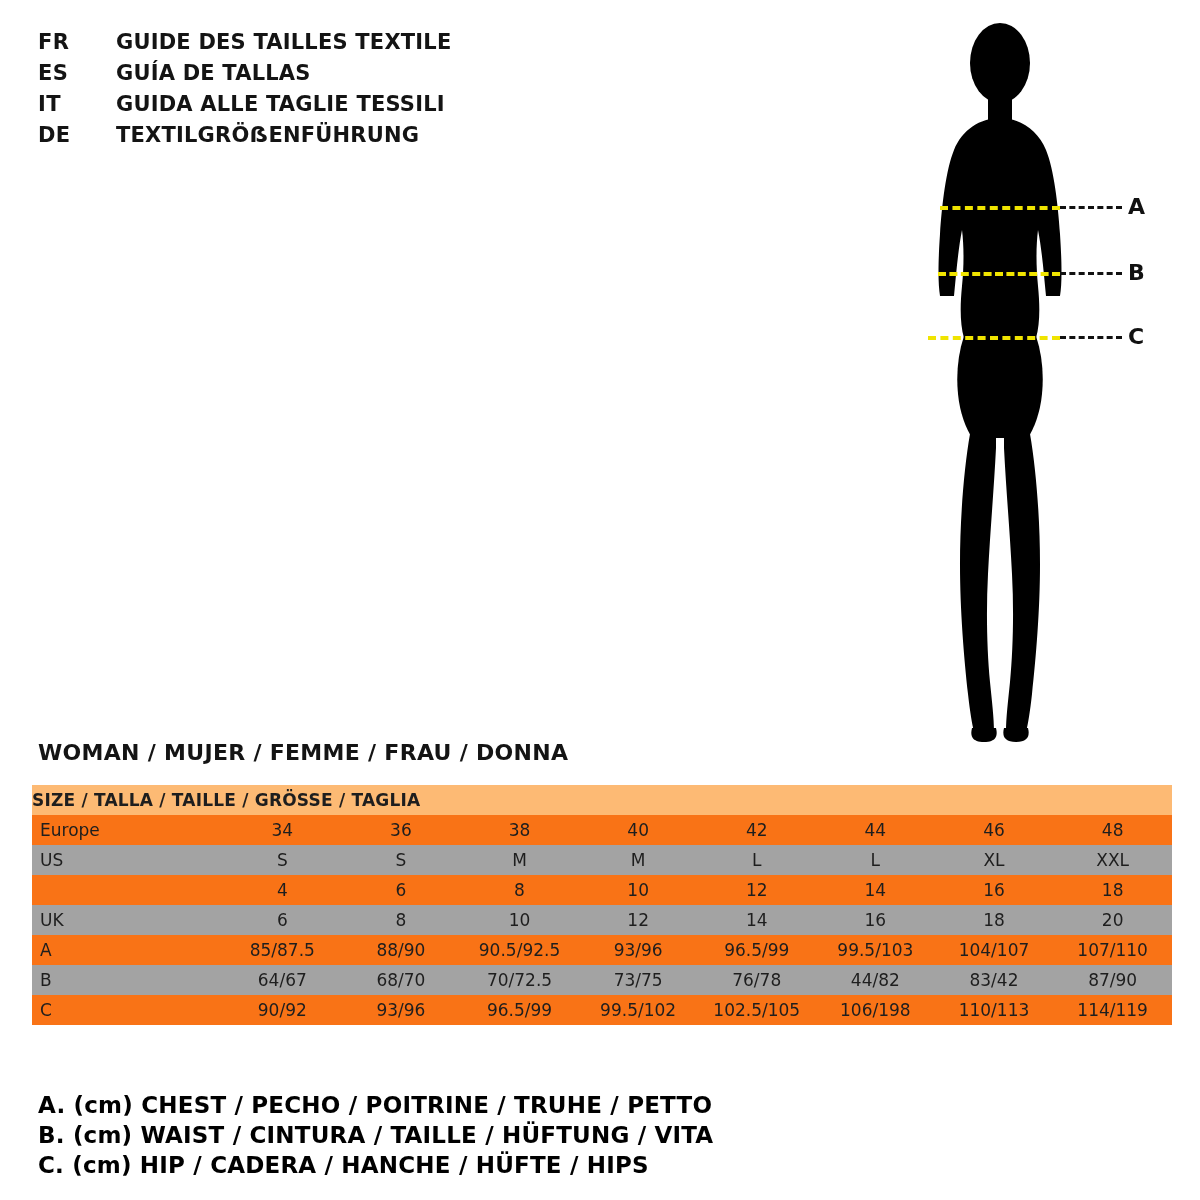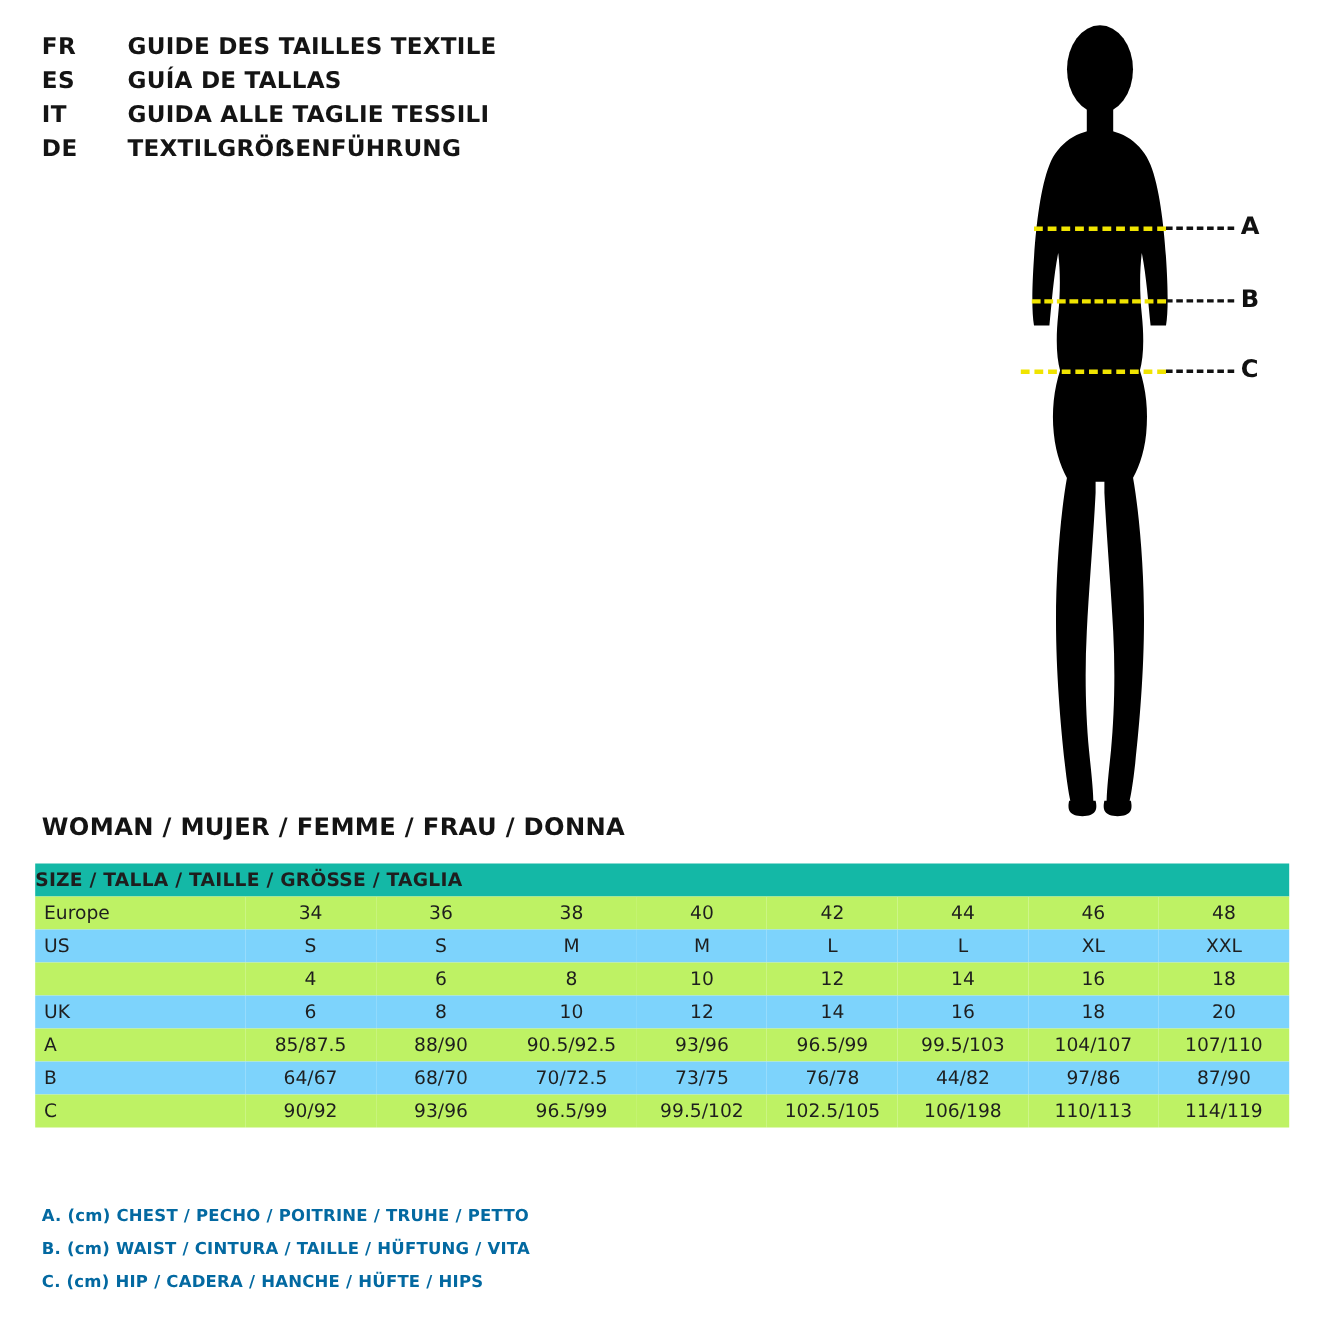--- a/index.html
+++ b/index.html
@@ -85,48 +85,48 @@
     top: 785px;
     width: 1140px;
     border-collapse: collapse;
     font-size: 17px;
   }
   table.size-table td {
     padding: 5px 0 5px 0;
     color: #1e1e1e;
   }
   .hdr-row td {
-    background: #14b8a6;
+    background: #fdba74;
     font-weight: 700;
     font-size: 17px;
     padding-left: 8px;
     letter-spacing: .2px;
     height: 30px;
   }
-  .row-alt td { background: #7dd3fc; }
-  .row-plain td { background: #bef264; }
+  .row-alt td { background: #a3a3a3; }
+  .row-plain td { background: #f97316; }
   .lbl {
     width: 190px;
     padding-left: 8px !important;
     text-align: left;
   }
   .val { text-align: center; width: 118px; }
 
   
   .footnotes {
     position: absolute;
     left: 38px;
     top: 1090px;
     width: 700px;
   }
   .footnote {
-    font-size: 15px;
+    font-size: 23px;
     font-weight: 700;
     letter-spacing: .2px;
-    color: #0369a1;
+    color: #000000;
     height: 30px;
     line-height: 30px;
     white-space: nowrap;
   }
 </style>
 </head>
 <body>
 
 <div class="titles">
   <div class="title-row">
@@ -286,21 +286,21 @@
     </tr>
 
     <tr class="row-alt">
       <td class="lbl">B</td>
       <td class="val">64/67</td>
       <td class="val">68/70</td>
       <td class="val">70/72.5</td>
       <td class="val">73/75</td>
       <td class="val">76/78</td>
       <td class="val">44/82</td>
-      <td class="val">97/86</td>
+      <td class="val">83/42</td>
       <td class="val">87/90</td>
     </tr>
 
     <tr class="row-plain">
       <td class="lbl">C</td>
       <td class="val">90/92</td>
       <td class="val">93/96</td>
       <td class="val">96.5/99</td>
       <td class="val">99.5/102</td>
       <td class="val">102.5/105</td>

